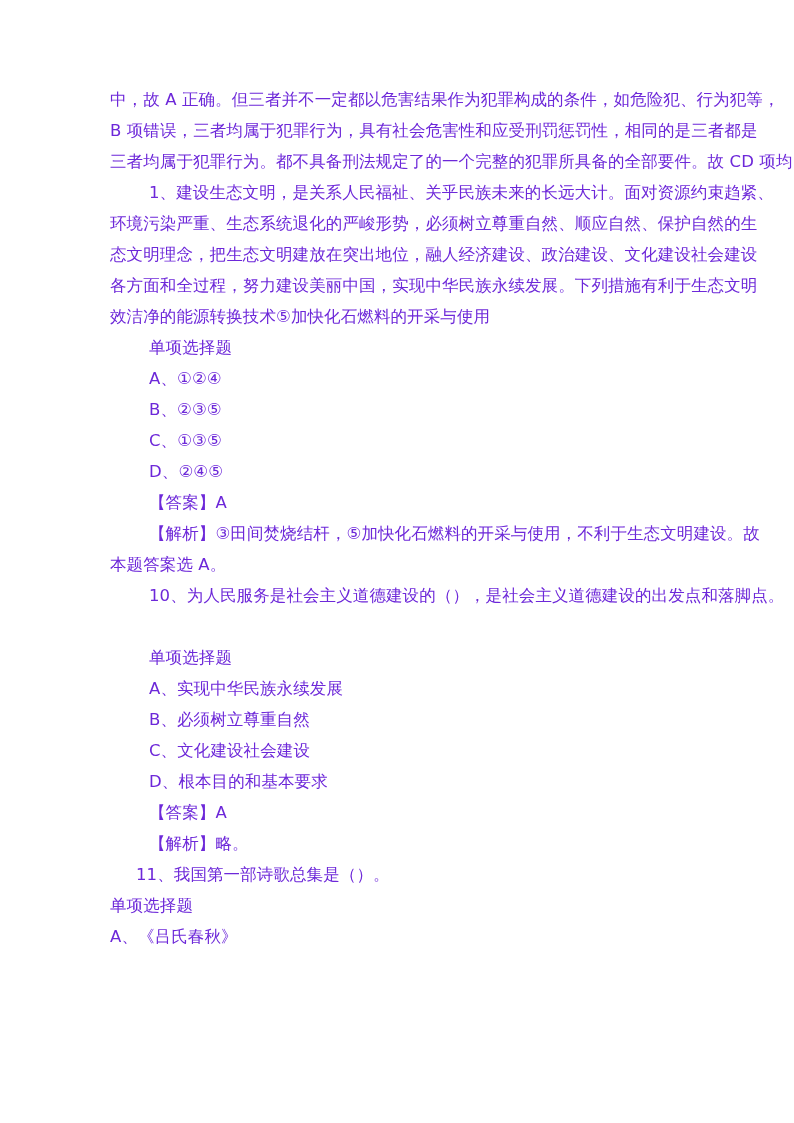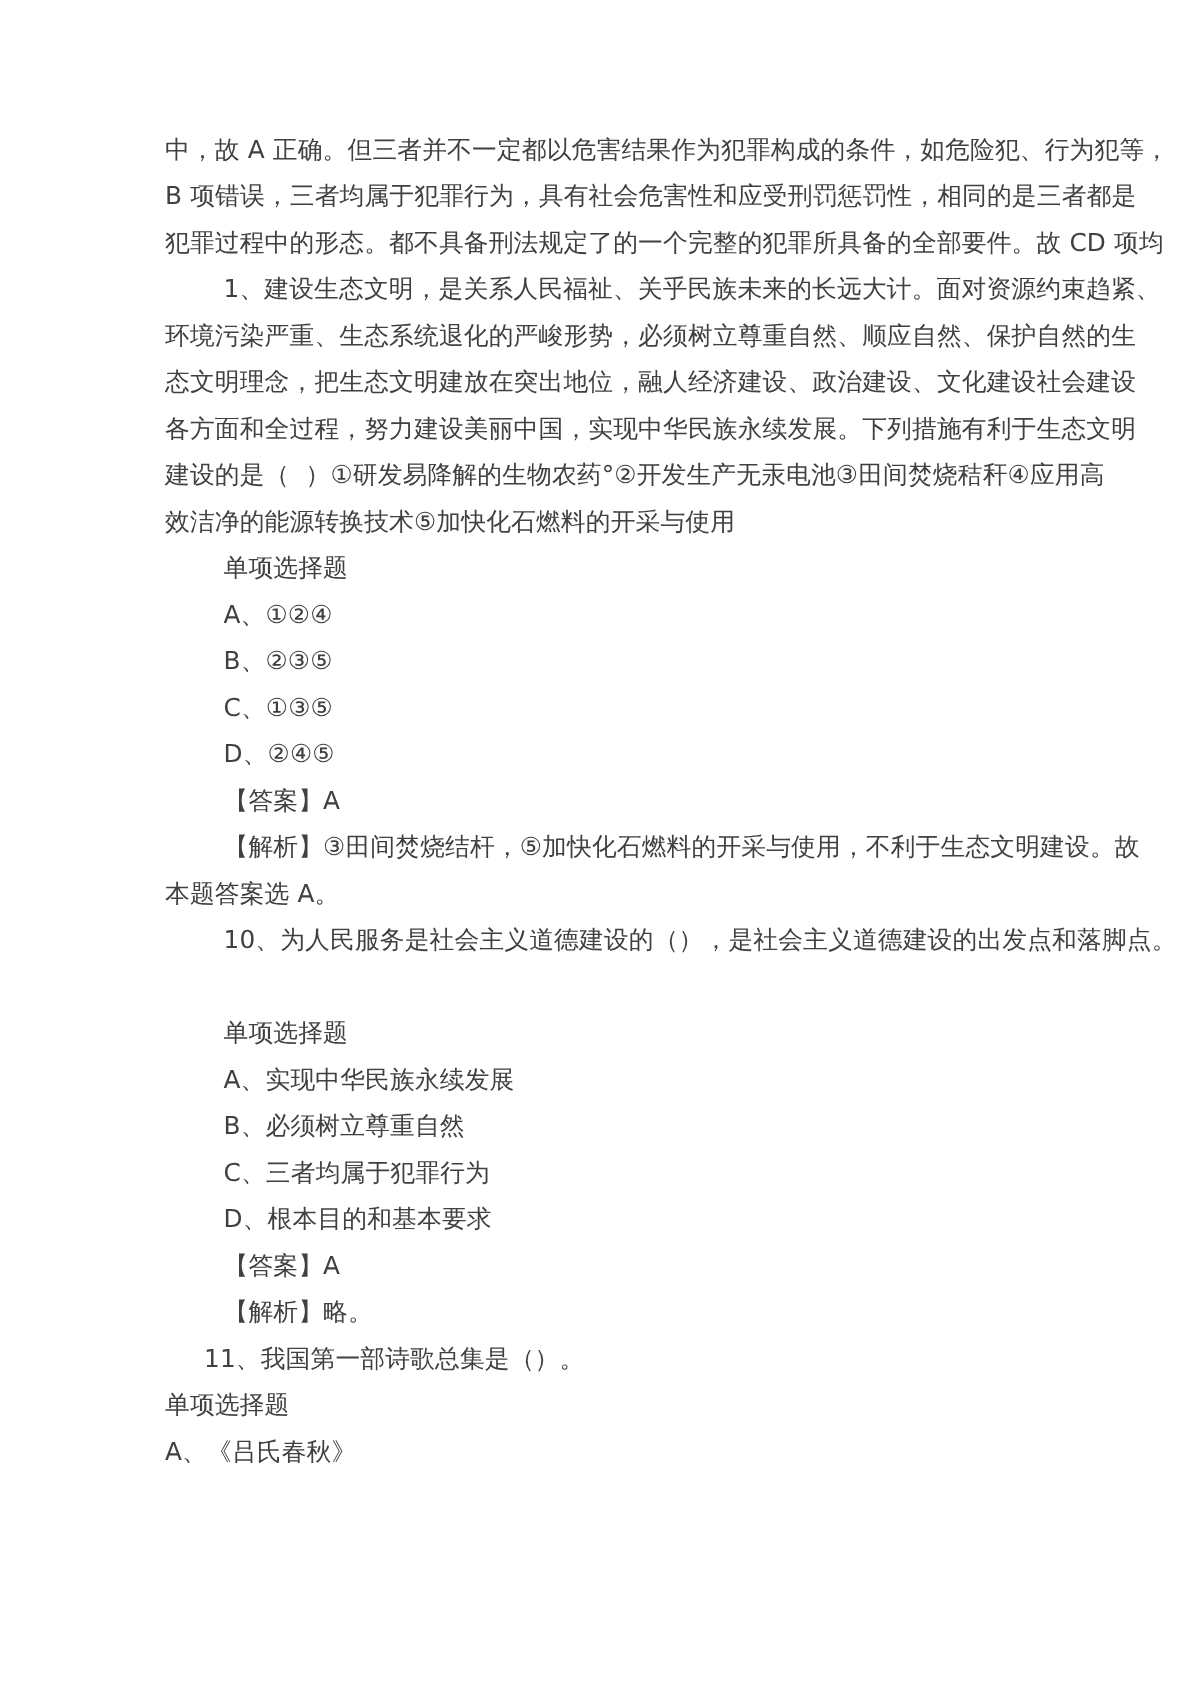--- a/index.html
+++ b/index.html
@@ -21,69 +21,68 @@
     left: 110px;
     top: 84px;
     width: 574px;
   }
   .ln {
     font-size: 16.5px;
     line-height: 31px;
     height: 31px;
     white-space: pre;
     letter-spacing: 0.1px;
-    color: #404040;
+    color: #6d28d9;
   }
   
   .just {
     text-align: justify;
     text-align-last: justify;
   }
   .ind1 { padding-left: 26px; }
   .ind2 { padding-left: 39px; }
   .blank { height: 31px; }
 </style>
 </head>
 <body>
 
 <div id="page">
 
   <div>
     <div class="ln just">中，故 A 正确。但三者并不一定都以危害结果作为犯罪构成的条件，如危险犯、行为犯等，</div>
     <div class="ln just">B 项错误，三者均属于犯罪行为，具有社会危害性和应受刑罚惩罚性，相同的是三者都是</div>
-    <div class="ln just">犯罪过程中的形态。都不具备刑法规定了的一个完整的犯罪所具备的全部要件。故 CD 项均</div>
+    <div class="ln just">三者均属于犯罪行为。都不具备刑法规定了的一个完整的犯罪所具备的全部要件。故 CD 项均</div>
   </div>
 
   <div>
     <div class="ln just ind2">1、建设生态文明，是关系人民福祉、关乎民族未来的长远大计。面对资源约束趋紧、</div>
     <div class="ln just">环境污染严重、生态系统退化的严峻形势，必须树立尊重自然、顺应自然、保护自然的生</div>
     <div class="ln just">态文明理念，把生态文明建放在突出地位，融人经济建设、政治建设、文化建设社会建设</div>
     <div class="ln just">各方面和全过程，努力建设美丽中国，实现中华民族永续发展。下列措施有利于生态文明</div>
-    <div class="ln just">建设的是（  ）①研发易降解的生物农药°②开发生产无汞电池③田间焚烧秸秆④应用高</div>
     <div class="ln">效洁净的能源转换技术⑤加快化石燃料的开采与使用</div>
 
     <div class="ln ind2">单项选择题</div>
     <div class="ln ind2">A、①②④</div>
     <div class="ln ind2">B、②③⑤</div>
     <div class="ln ind2">C、①③⑤</div>
     <div class="ln ind2">D、②④⑤</div>
 
     <div class="ln ind2"><span>【答案】</span><span>A</span></div>
 
     <div class="ln just ind2">【解析】③田间焚烧结杆，⑤加快化石燃料的开采与使用，不利于生态文明建设。故</div>
     <div class="ln">本题答案选 A。</div>
   </div>
 
   <div>
     <div class="ln ind2">10、为人民服务是社会主义道德建设的（），是社会主义道德建设的出发点和落脚点。</div>
     <div class="blank"></div>
     <div class="ln ind2">单项选择题</div>
     <div class="ln ind2">A、实现中华民族永续发展</div>
     <div class="ln ind2">B、必须树立尊重自然</div>
-    <div class="ln ind2">C、三者均属于犯罪行为</div>
+    <div class="ln ind2">C、文化建设社会建设</div>
     <div class="ln ind2">D、根本目的和基本要求</div>
     <div class="ln ind2"><span>【答案】</span><span>A</span></div>
     <div class="ln ind2">【解析】略。</div>
   </div>
 
   <div>
     <div class="ln ind1">11、我国第一部诗歌总集是（）。</div>
     <div class="ln">单项选择题</div>
     <div class="ln">A、《吕氏春秋》</div>
   </div>

